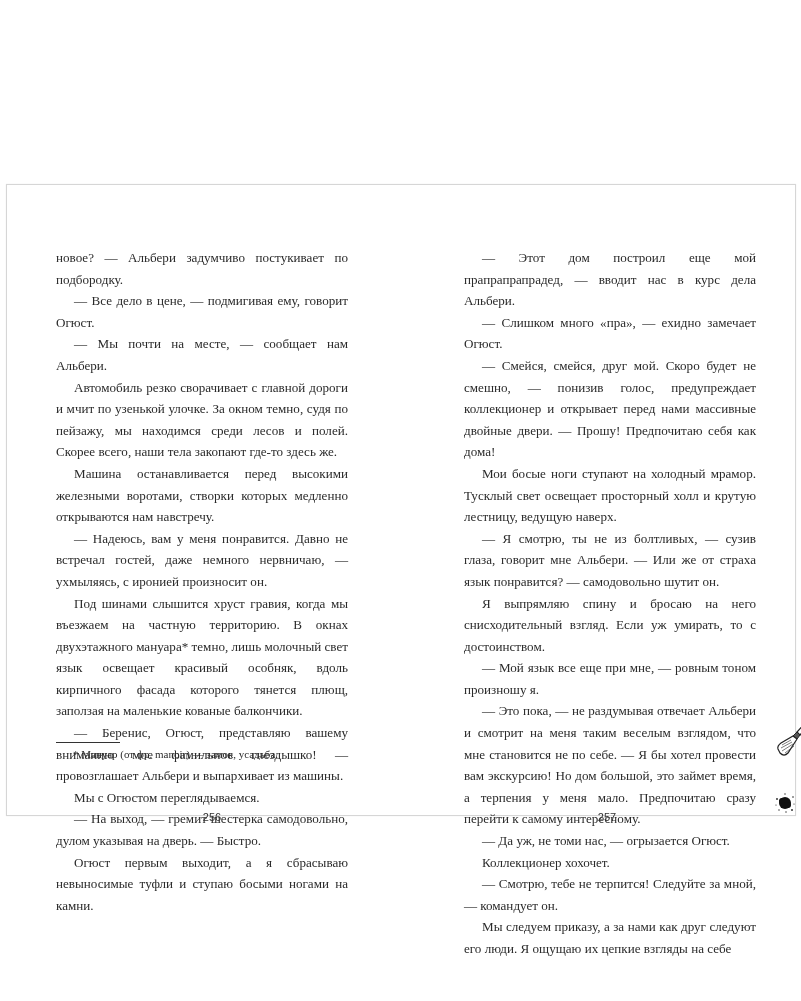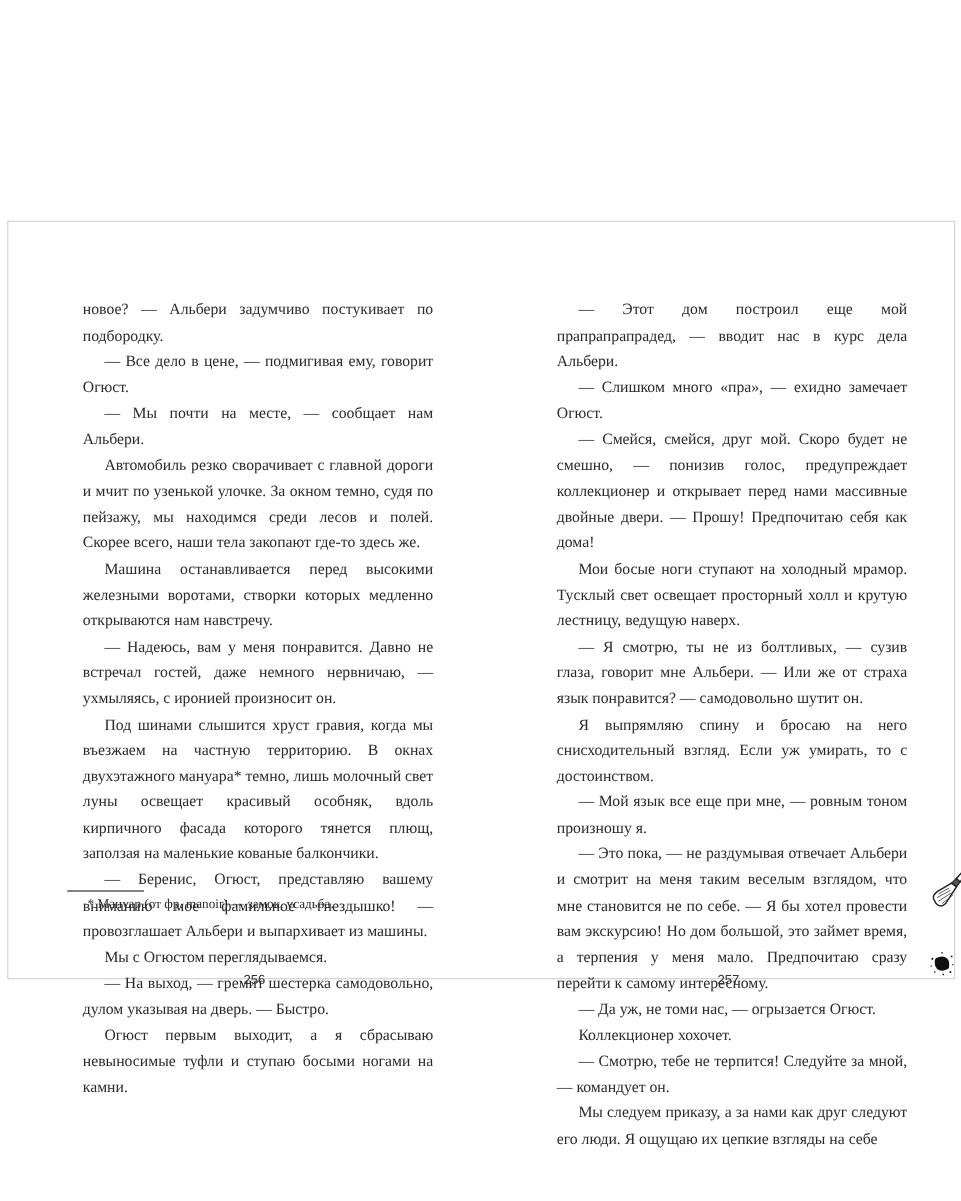--- a/index.html
+++ b/index.html
@@ -13,21 +13,21 @@
   }
   .page.left { left: 0; }
   .page.right { left: 412px; }
   .text {
     position: absolute; top: 62px;
     width: 292px;
     font-family: "Liberation Serif", "DejaVu Serif", serif;
     font-size: 13.1px; line-height: 21.6px; color: #2a2a2a;
     text-align: justify; hyphens: manual;
   }
-  .page.left .text { left: 62px; }
+  .page.left .text { left: 49px; }
   .page.right .text { left: 45px; }
   .text p { margin: 0; text-indent: 18px; }
   .text p.noindent { text-indent: 0; }
   .footnote-rule {
     position: absolute; left: 49px; top: 557px; width: 64px; height: 0;
     border-top: 1px solid #333;
   }
   .footnote {
     position: absolute; left: 66px; top: 563px;
     font-family: Liberation Serif, serif;
@@ -53,21 +53,21 @@
 <div class="spread">
 
   <div class="page left">
     <div class="text">
       <p class="noindent">новое? — Альбери задумчиво постукивает по подбородку.</p>
       <p>— Все дело в цене, — подмигивая ему, говорит Огюст.</p>
       <p>— Мы почти на месте, — сообщает нам Альбери.</p>
       <p>Автомобиль резко сворачивает с главной дороги и мчит по узенькой улочке. За окном темно, судя по пейзажу, мы находимся среди лесов и полей. Скорее всего, наши тела закопают где-то здесь же.</p>
       <p>Машина останавливается перед высокими железными воротами, створки которых медленно открываются нам навстречу.</p>
       <p>— Надеюсь, вам у меня понравится. Давно не встречал гостей, даже немного нервничаю, — ухмыляясь, с иронией произносит он.</p>
-      <p>Под шинами слышится хруст гравия, когда мы въезжаем на частную территорию. В окнах двухэтажного мануара* темно, лишь молочный свет луны освещает красивый особняк, вдоль кирпичного фасада которого тянется плющ, заползая на маленькие кованые балкончики.</p>
+      <p>Под шинами слышится хруст гравия, когда мы въезжаем на частную территорию. В окнах двухэтажного мануара* темно, лишь молочный свет язык освещает красивый особняк, вдоль кирпичного фасада которого тянется плющ, заползая на маленькие кованые балкончики.</p>
       <p>— Беренис, Огюст, представляю вашему вниманию мое фамильное гнездышко! — провозглашает Альбери и выпархивает из машины.</p>
       <p>Мы с Огюстом переглядываемся.</p>
       <p>— На выход, — гремит шестерка самодовольно, дулом указывая на дверь. — Быстро.</p>
       <p>Огюст первым выходит, а я сбрасываю невыносимые туфли и ступаю босыми ногами на камни.</p>
     </div>
     <div class="footnote-rule"></div>
     <div class="footnote">* Мануар (от фр. manoir) — замок, усадьба.</div>
     <div class="pagenum">256</div>
   </div>
 

